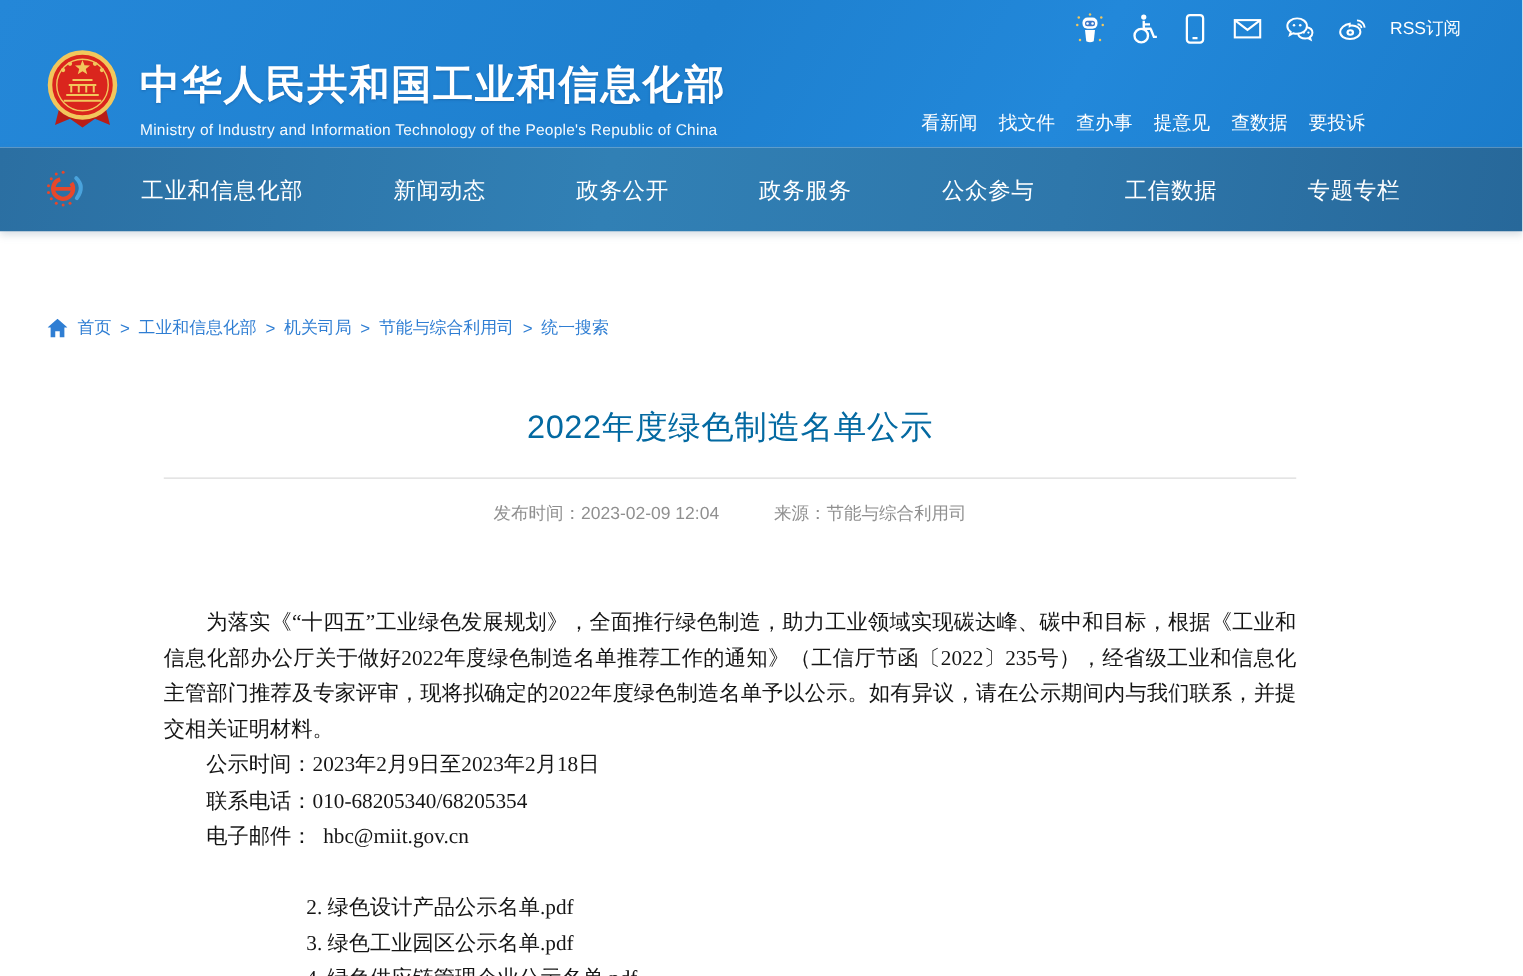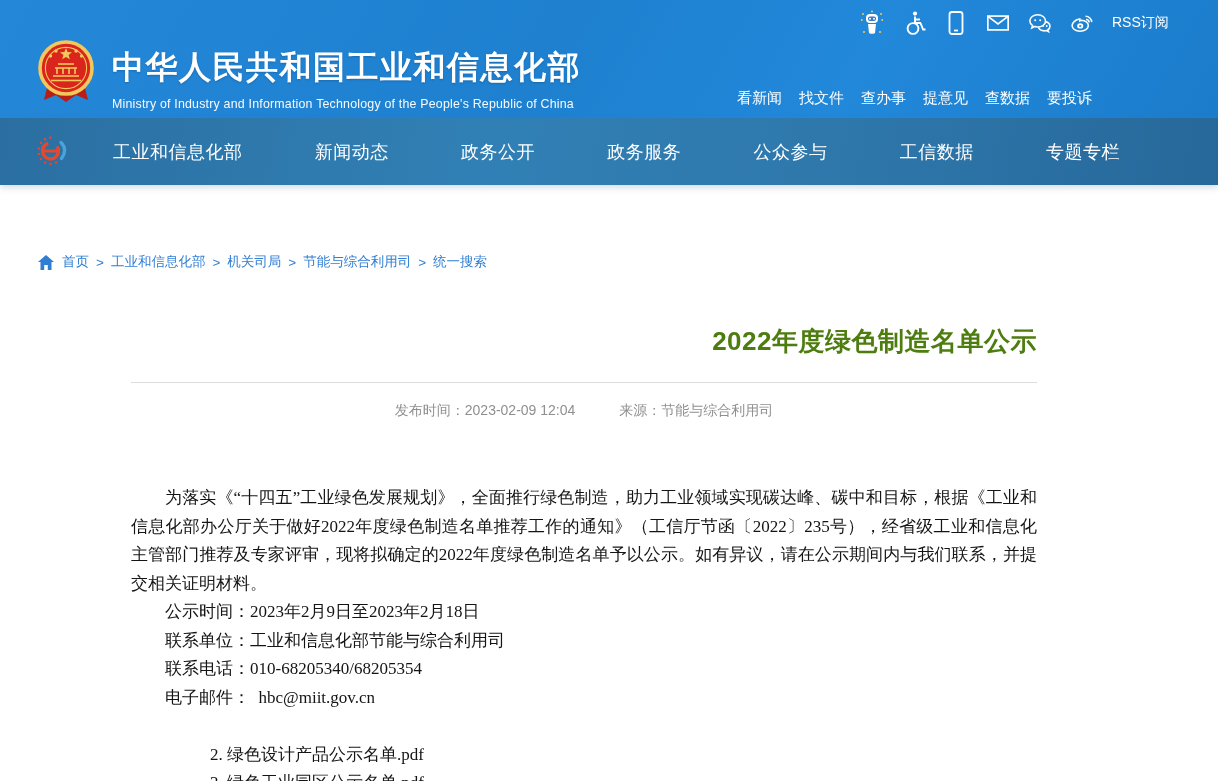--- a/index.html
+++ b/index.html
@@ -37,34 +37,34 @@
 
   
   .content { background:#fff; }
   .breadcrumb { padding:20px 0 0 38px; display:flex; align-items:center; gap:7px;
     font-size:13.5px; color:#2F7ED3;margin-top:48px; }
   .breadcrumb .crumb { cursor:pointer; }
   .breadcrumb .sep { color:#2F7ED3; }
   .home-ic { width:16px; height:15px; margin-right:1px; }
 
   .article { width:906px; margin-left:131px; margin-top:53px; }
-  .article h1 { text-align:right; font-size:26px; font-weight:bold; color:#4d7c0f; letter-spacing:.5px; }
+  .article h1 { text-align:center; font-size:26px; font-weight:normal; color:#0369a1; letter-spacing:.5px; }
   .divider { border-top:1px solid #dcdcdc; margin-top:23px; }
   .meta { text-align:center; margin-top:19px; font-size:14px; color:#8f8f8f; }
   .meta .blk { margin:0 20px; }
 
   .body-text { margin-top:64px; font-family:"Liberation Serif", serif;
     font-size:17px; line-height:28.5px; color:#141414; }
   .body-text .para { text-indent:2em; text-align:justify; }
   .body-text .info-line { text-indent:2em; white-space:pre-wrap; }
   .spacer-line { height:28.5px; }
   .attach-first { text-indent:2em; }
   .attach-first .lbl { cursor:default; }
   .attach-link { cursor:pointer; }
-  .attach-item { margin-left:79px; }
+  .attach-item { margin-left:114px; }
 </style>
 </head>
 <body>
 
 <div class="header">
 
   <svg class="emblem" viewBox="0 0 60 66">
     <path d="M12 44 L8 60 L20 55 L30 62 L40 55 L52 60 L48 44 Z" fill="#b81d17"></path>
     <circle cx="30" cy="28" r="26" fill="#DA251D" stroke="#F2C75C" stroke-width="3.6"></circle>
     <circle cx="30" cy="28" r="20.6" fill="none" stroke="#F2C75C" stroke-width="1.1"></circle>
@@ -210,21 +210,20 @@
     <div class="divider"></div>
 
     <div class="meta">
       <span class="blk"><span>发布时间：</span><span>2023-02-09 12:04</span></span>
       <span class="blk"><span>来源：</span><span>节能与综合利用司</span></span>
     </div>
 
     <div class="body-text">
       <div class="para">为落实《“十四五”工业绿色发展规划》，全面推行绿色制造，助力工业领域实现碳达峰、碳中和目标，根据《工业和信息化部办公厅关于做好2022年度绿色制造名单推荐工作的通知》（工信厅节函〔2022〕235号），经省级工业和信息化主管部门推荐及专家评审，现将拟确定的2022年度绿色制造名单予以公示。如有异议，请在公示期间内与我们联系，并提交相关证明材料。</div>
       <div class="info-line">公示时间：2023年2月9日至2023年2月18日</div>
-      <div class="info-line">联系单位：工业和信息化部节能与综合利用司</div>
       <div class="info-line">联系电话：010-68205340/68205354</div>
       <div class="info-line">电子邮件：  hbc@miit.gov.cn</div>
       <div class="spacer-line"></div>
       <div class="attach-item attach-link">2. 绿色设计产品公示名单.pdf</div>
       <div class="attach-item attach-link">3. 绿色工业园区公示名单.pdf</div>
       <div class="attach-item attach-link">4. 绿色供应链管理企业公示名单.pdf</div>
     </div>
   </div>
 </div>
 

